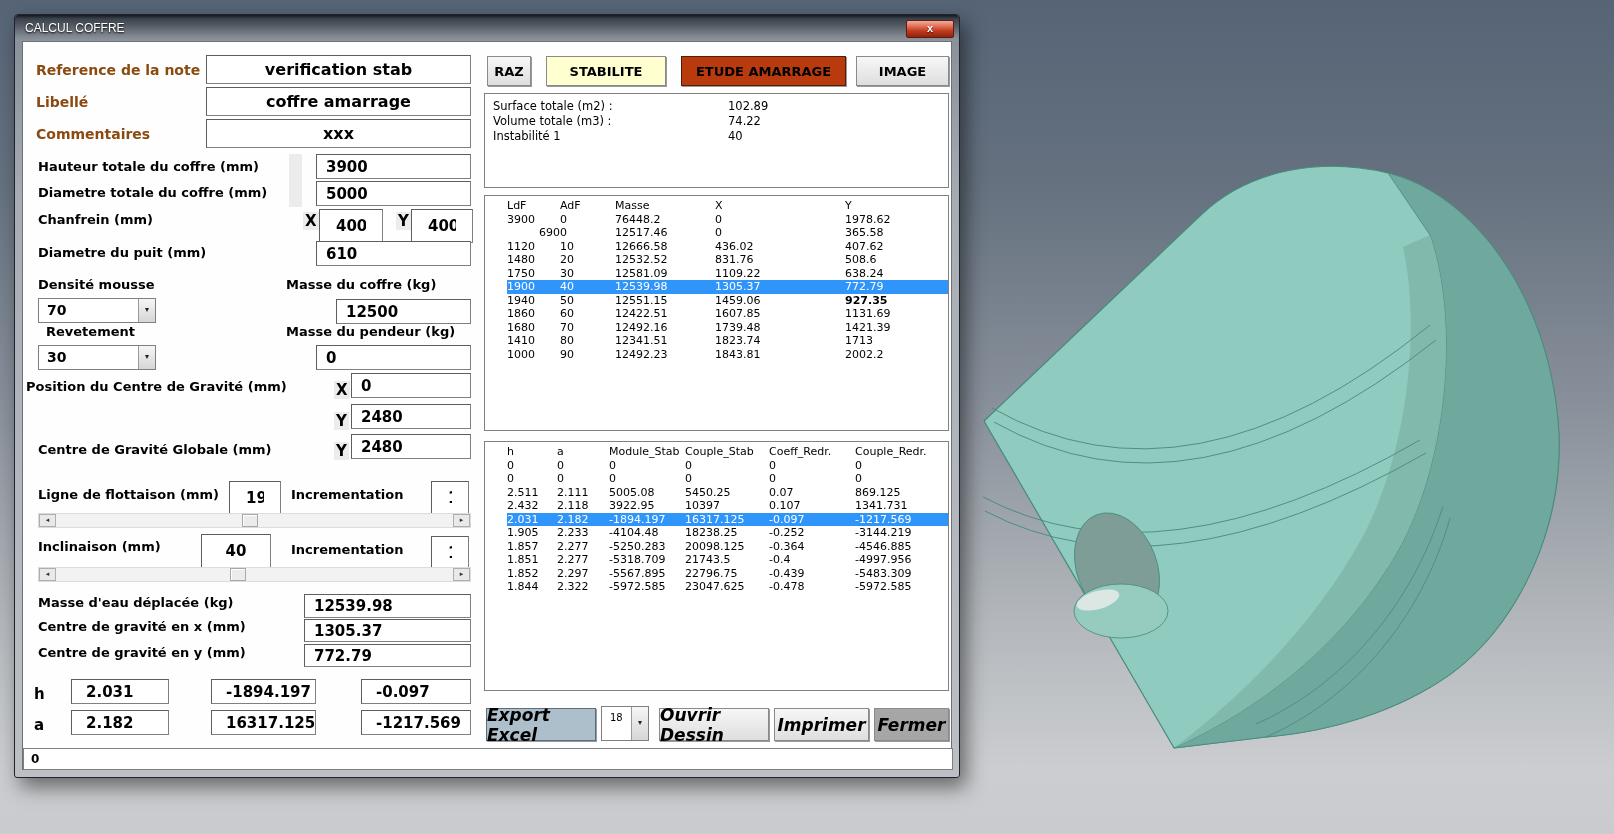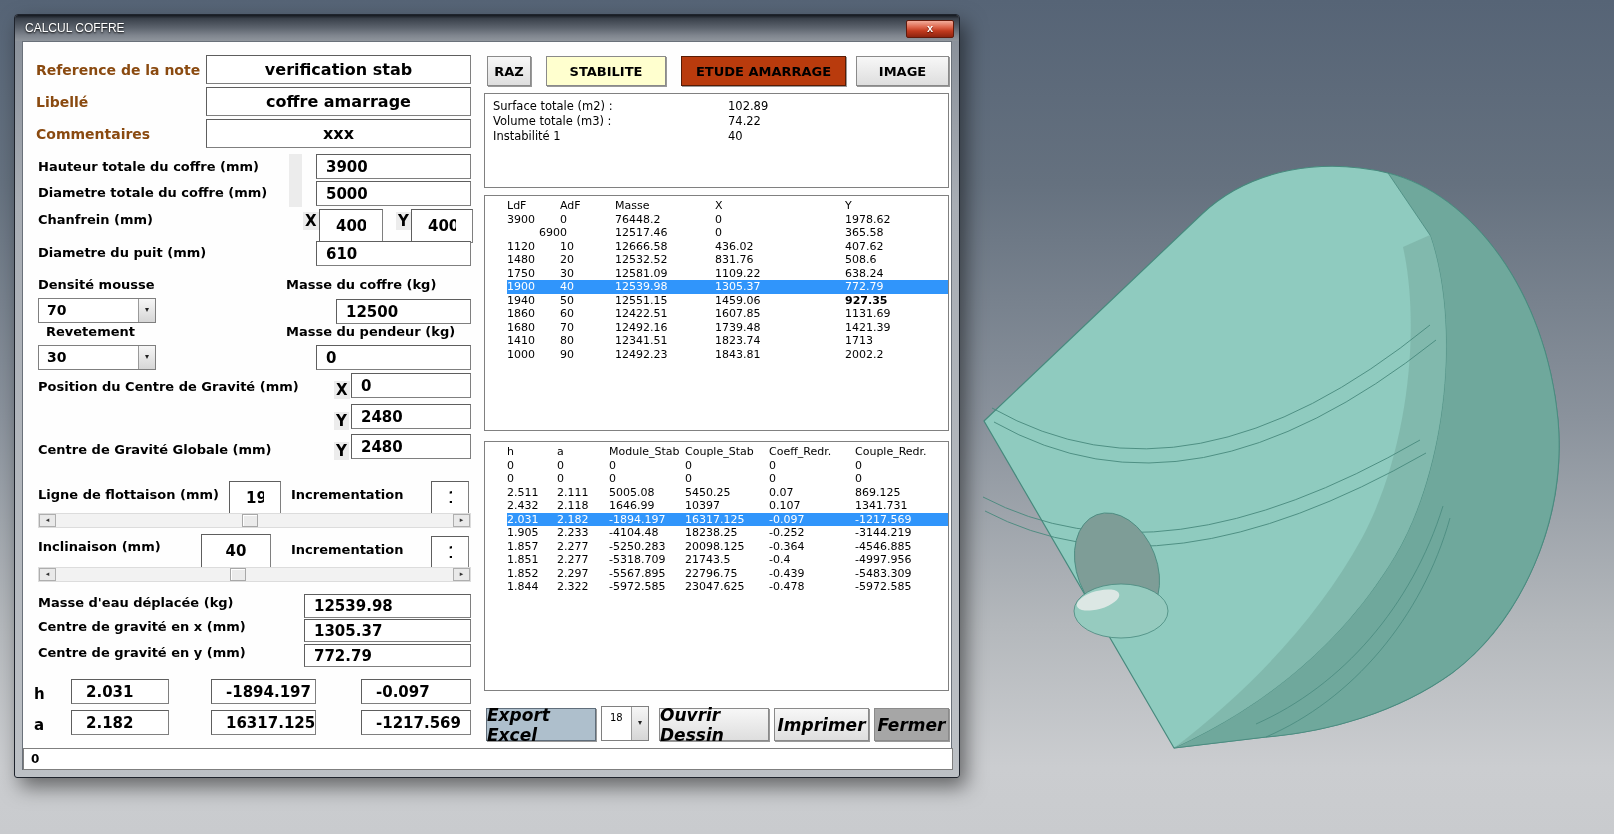--- a/index.html
+++ b/index.html
@@ -120,21 +120,21 @@
     <span class="lbl" style="left:271px;top:262px">Masse du coffre  (kg)</span>
     <input class="tb" style="left: 301px; top: 284px; width: 135px; height: 25px; margin-left: 20px;" value="12500">
     <span class="lbl" style="left:31px;top:309px">Revetement</span>
     <div class="combo" style="left:23px;top:330px;width:118px;height:25px">
       <span class="val">30</span>
       <span class="drop">▾</span>
     </div>
     <span class="lbl" style="left:271px;top:309px">Masse du pendeur  (kg)</span>
     <input class="tb" style="left: 301px; top: 330px; width: 155px; height: 25px;" value="0">
 
-    <span class="lbl" style="left:23px;top:364px">Position du Centre de Gravité  (mm)</span>
+    <span class="lbl" style="left:11px;top:364px">Position du Centre de Gravité  (mm)</span>
     <span class="minilbl" style="left:319px;top:366px">X</span>
     <input class="tb" style="left: 336px; top: 358px; width: 120px; height: 25px;" value="0">
     <span class="minilbl" style="left:319px;top:397px">Y</span>
     <input class="tb" style="left: 336px; top: 389px; width: 120px; height: 25px;" value="2480">
     <span class="lbl" style="left:23px;top:427px">Centre de Gravité Globale (mm)</span>
     <span class="minilbl" style="left:319px;top:427px">Y</span>
     <input class="tb" style="left: 336px; top: 419px; width: 120px; height: 25px;" value="2480">
 
     <span class="lbl" style="left:23px;top:472px">Ligne de flottaison  (mm)</span>
     <input class="tb center" style="left: 214px; top: 466px; width: 52px; height: 25px;" value="1900">
@@ -306,21 +306,21 @@
           <span style="width: 50px;">2.511</span>
           <span style="width: 52px;">2.111</span>
           <span style="width: 76px;">5005.08</span>
           <span style="width: 84px;">5450.25</span>
           <span style="width: 86px;">0.07</span>
           <span style="width: 110px;">869.125</span>
         </div>
         <div class="trow">
           <span style="width: 50px;">2.432</span>
           <span style="width: 52px;">2.118</span>
-          <span style="width: 76px;">1646.99</span>
+          <span style="width: 76px;">3922.95</span>
           <span style="width: 84px;">10397</span>
           <span style="width: 86px;">0.107</span>
           <span style="width: 110px;">1341.731</span>
         </div>
         <div class="trow selected">
           <span style="width: 50px;">2.031</span>
           <span style="width: 52px;">2.182</span>
           <span style="width: 76px;">-1894.197</span>
           <span style="width: 84px;">16317.125</span>
           <span style="width: 86px;">-0.097</span>

